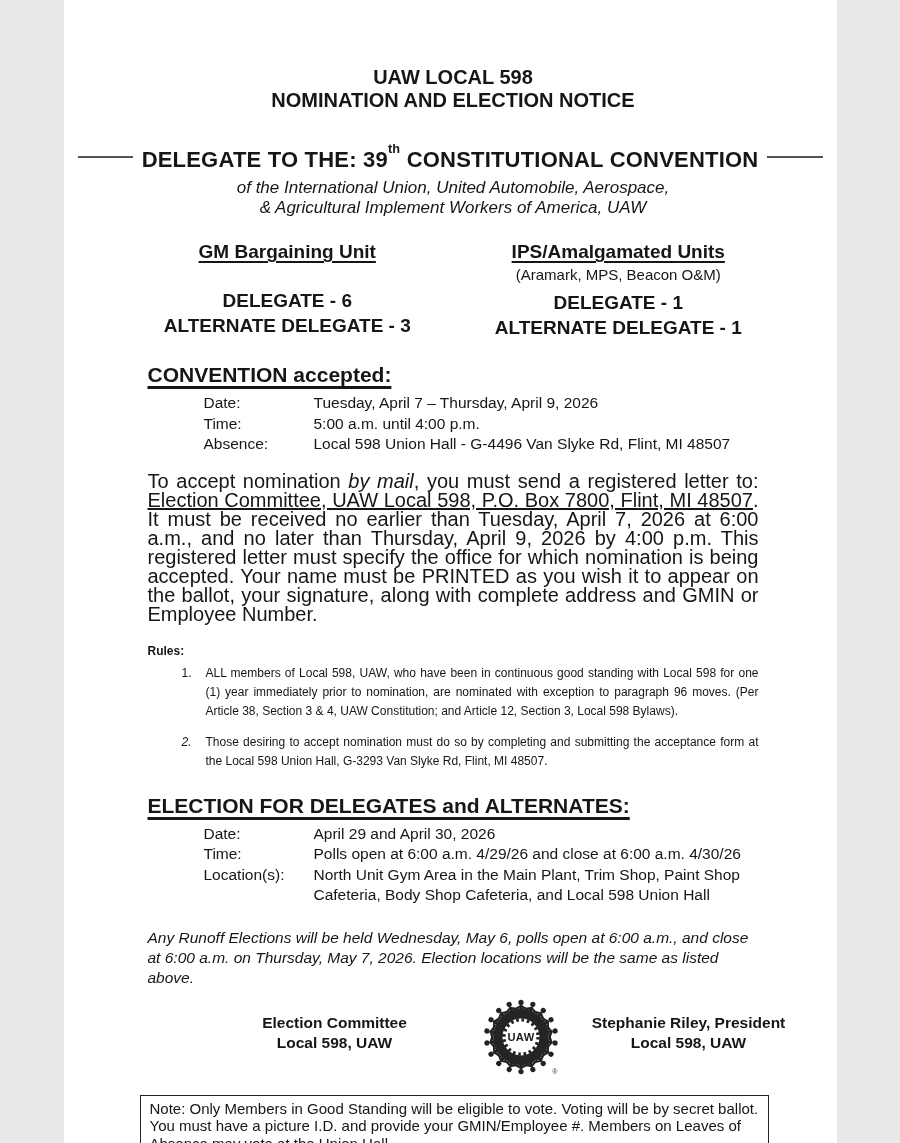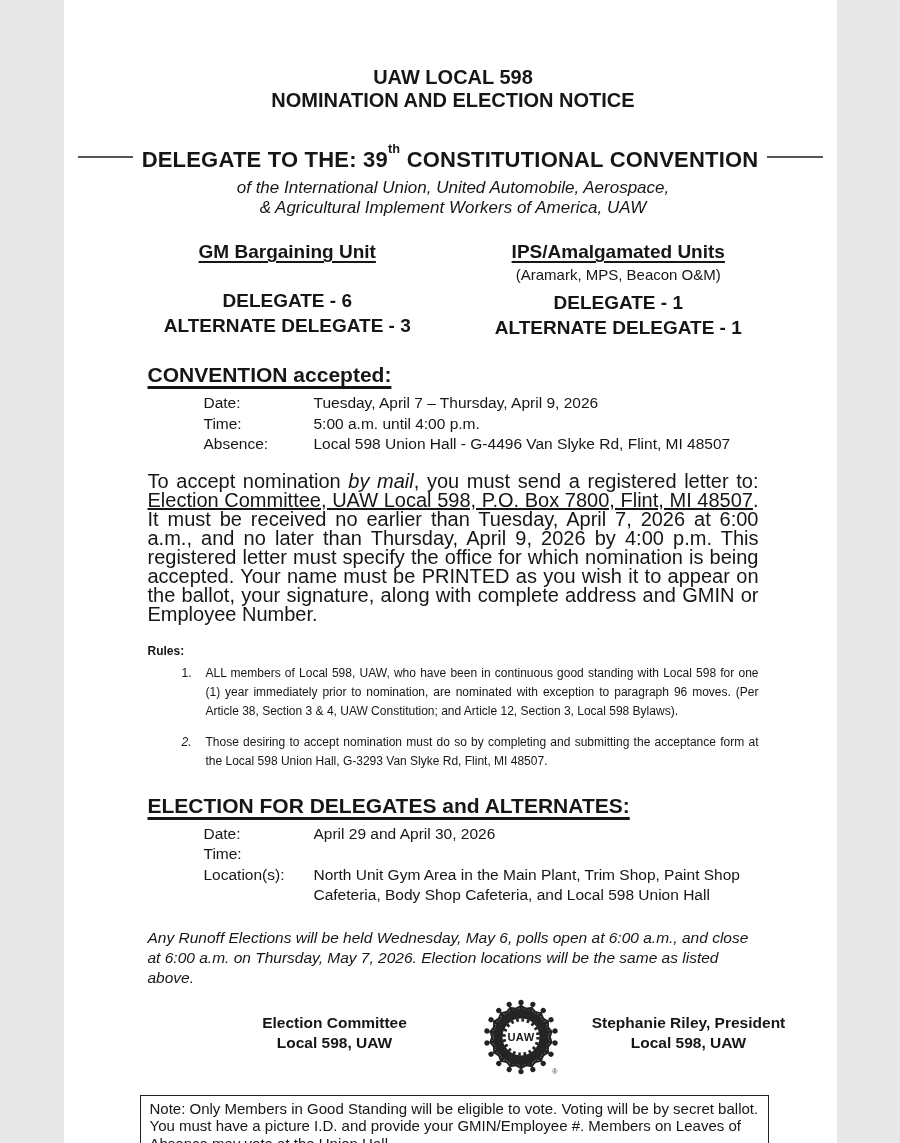--- a/index.html
+++ b/index.html
@@ -140,20 +140,21 @@
 
   <div class="sec-election">
     <div class="section-heading">ELECTION FOR DELEGATES and ALTERNATES:</div>
     <div class="kv-rows">
       <div class="kv-row">
         <div class="kv-label">Date:</div>
         <div class="kv-value">April 29 and April 30, 2026</div>
       </div>
       <div class="kv-row">
         <div class="kv-label">Time:</div>
+        <div class="kv-value">Polls open at 6:00 a.m. 4/29/26 and close at 6:00 a.m. 4/30/26</div>
       </div>
       <div class="kv-row">
         <div class="kv-label">Location(s):</div>
         <div class="kv-value">North Unit Gym Area in the Main Plant, Trim Shop, Paint Shop Cafeteria, Body Shop Cafeteria, and Local 598 Union Hall</div>
       </div>
     </div>
   </div>
 
   <div class="runoff">Any Runoff Elections will be held Wednesday, May 6, polls open at 6:00 a.m., and close at 6:00 a.m. on Thursday, May 7, 2026.  Election locations will be the same as listed above.</div>
 

